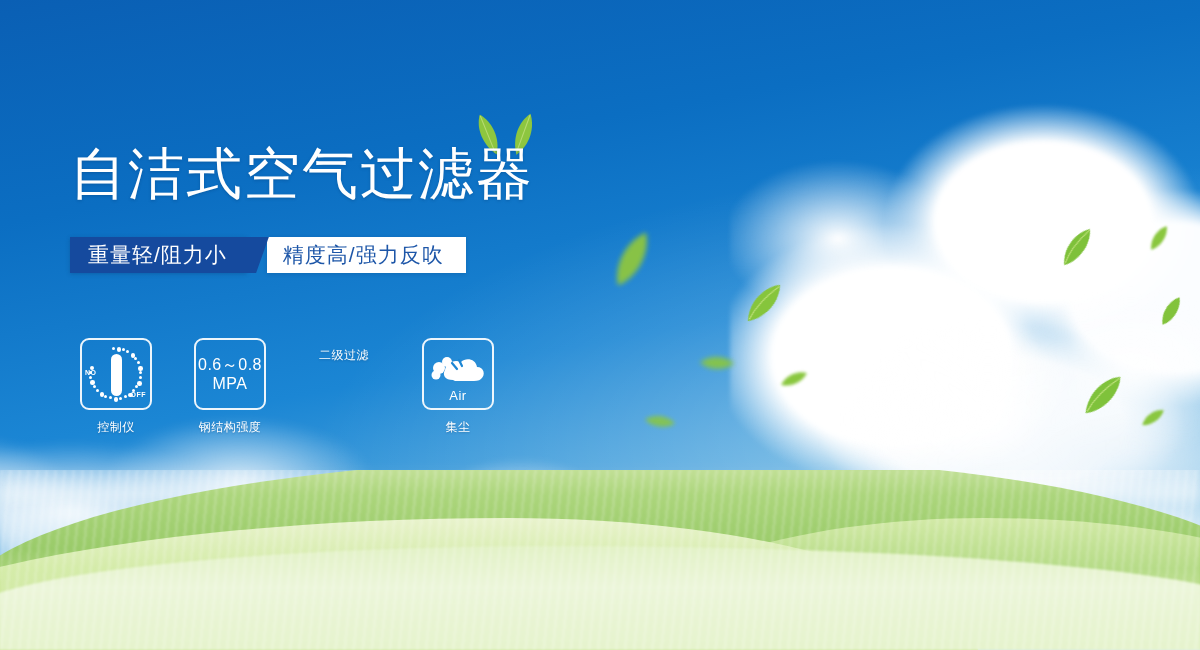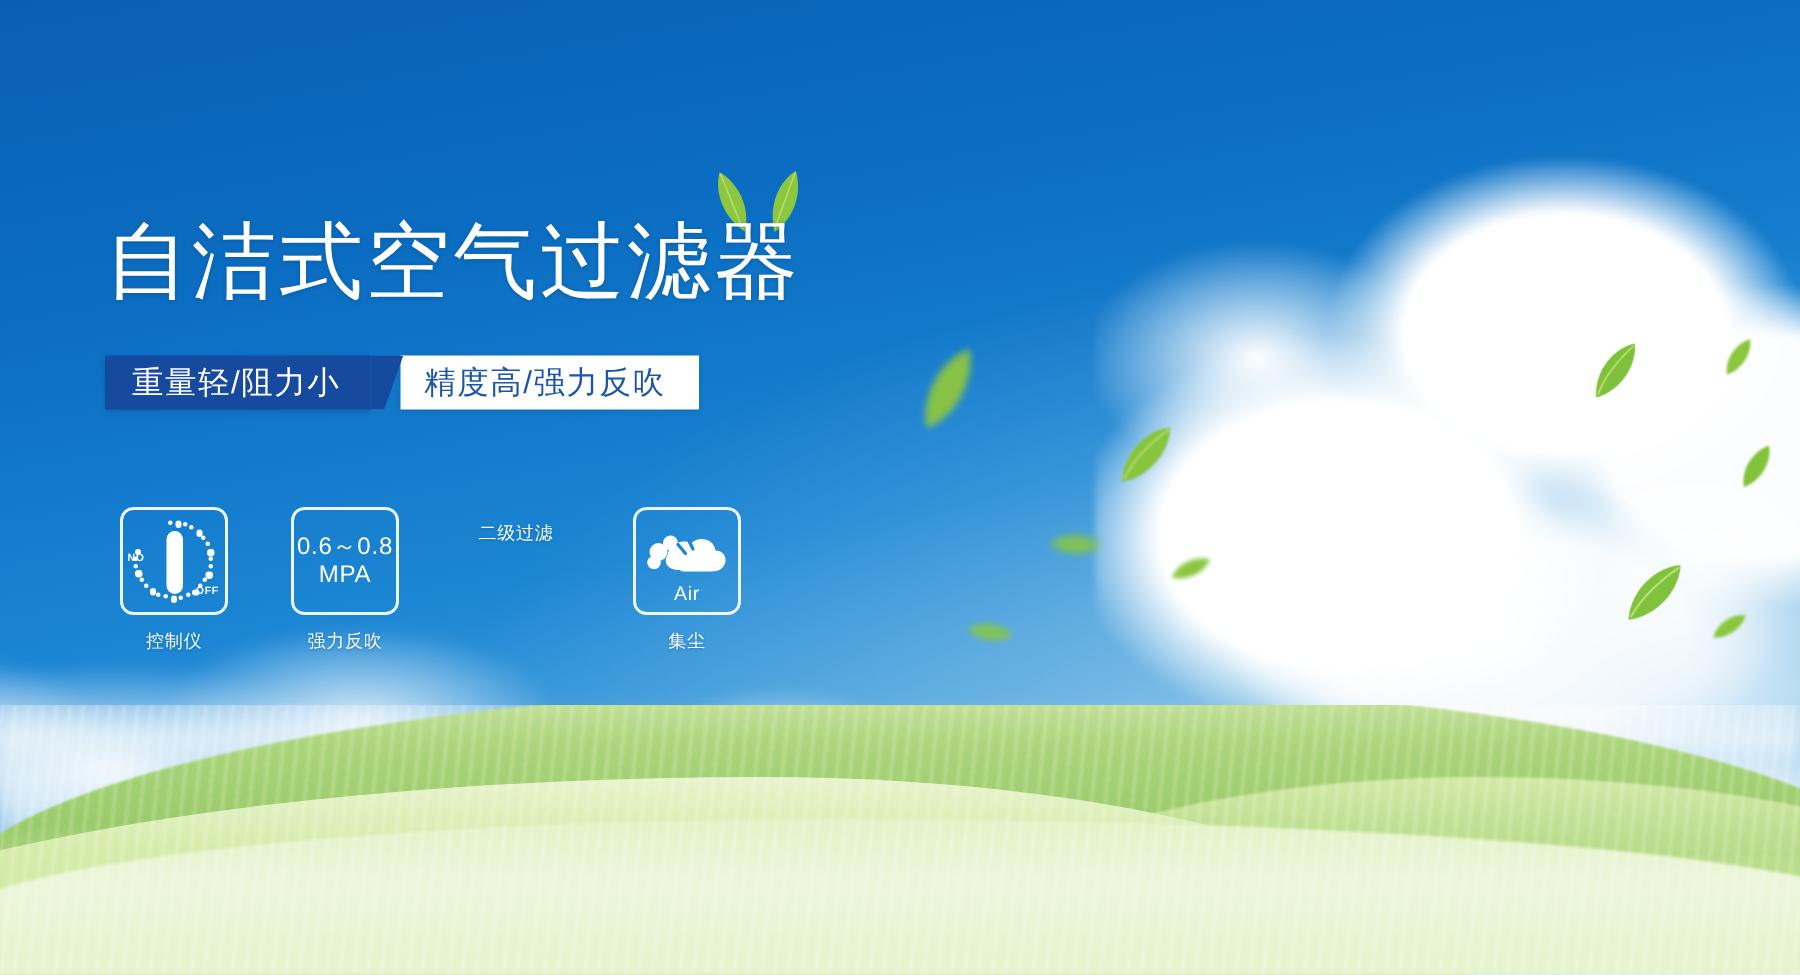--- a/index.html
+++ b/index.html
@@ -315,21 +315,21 @@
       <div class="flabel">控制仪</div>
     </div>
 
     <div class="feature">
       <div class="fbox">
         <div class="ftext">
           <div>0.6～0.8</div>
           <div>MPA</div>
         </div>
       </div>
-      <div class="flabel">强力反吹</div>
+      <div class="flabel">钢结构强度</div>
     </div>
 
 
     <div class="feature">
       <div class="flabel">二级过滤</div>
     </div>
 
     <div class="feature">
       <div class="fbox">
         <svg width="58" height="40" viewBox="0 0 58 40" style="margin-top:-8px">

